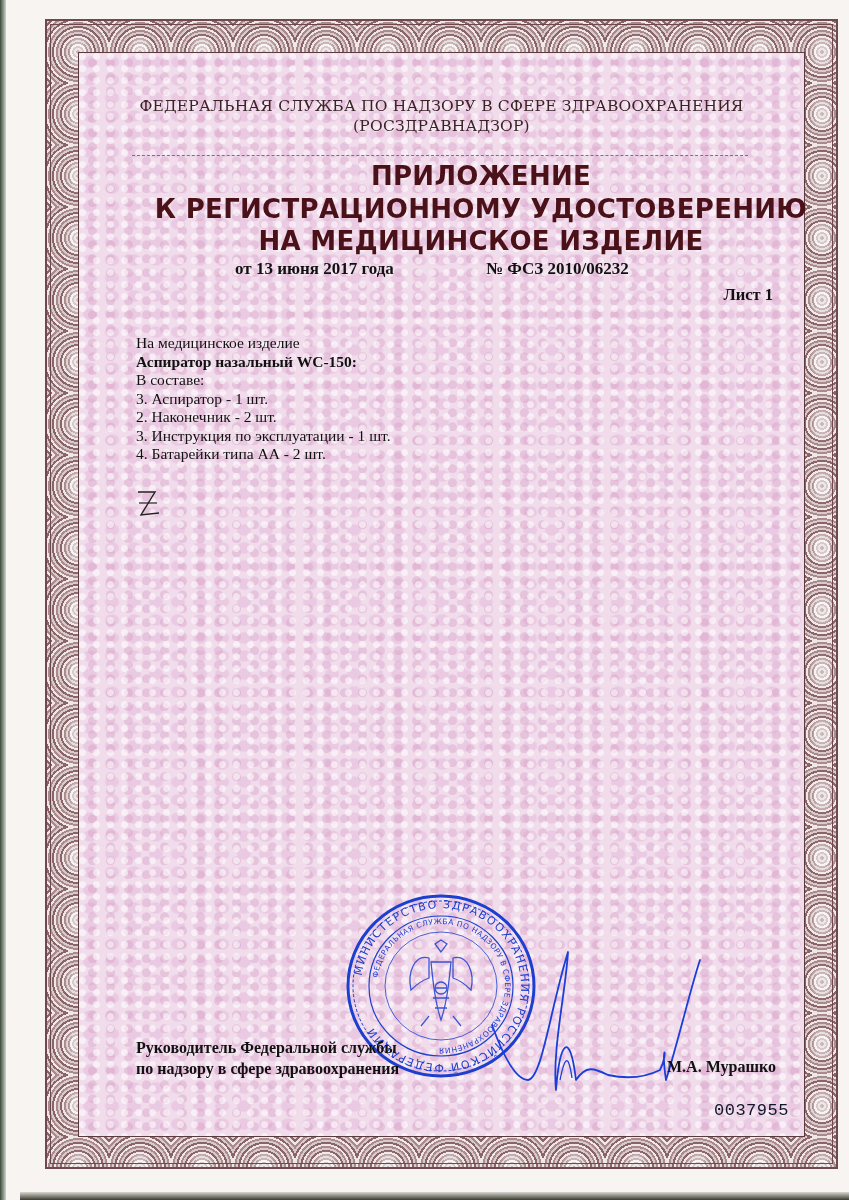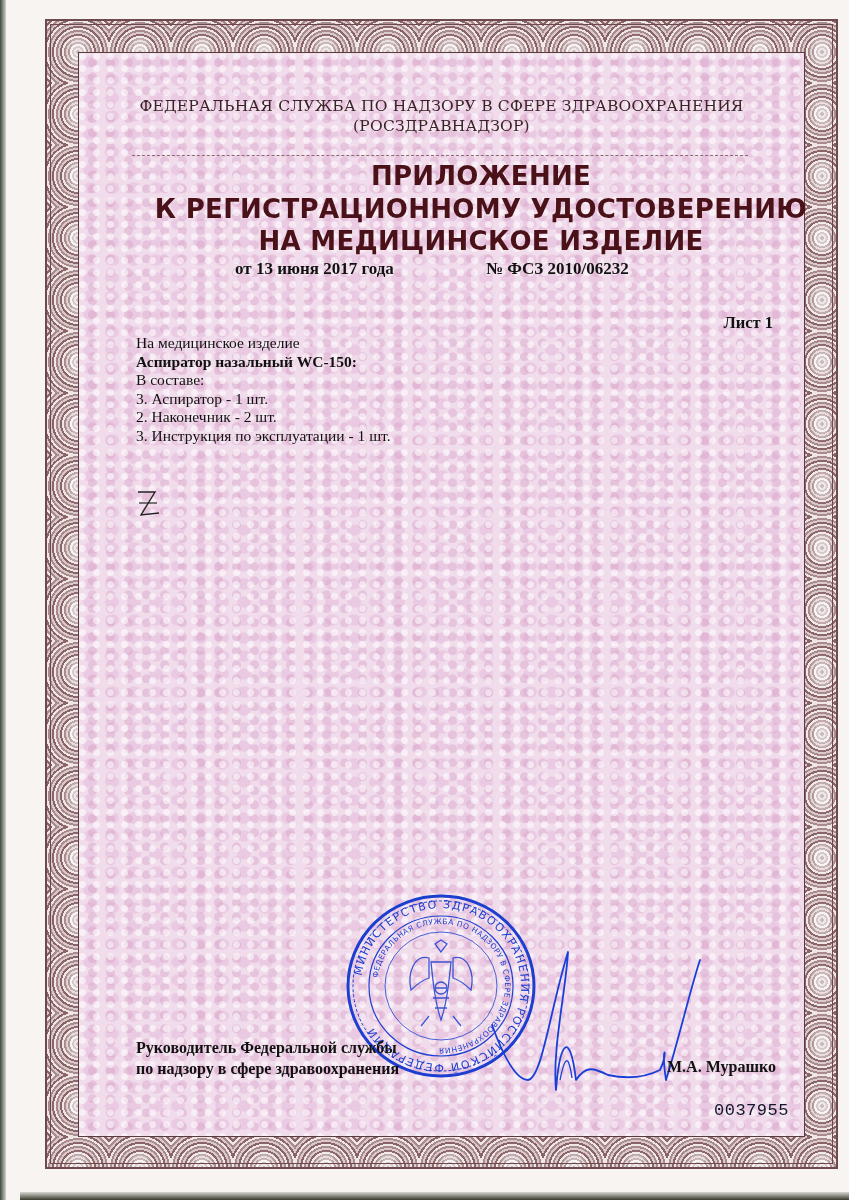--- a/index.html
+++ b/index.html
@@ -63,21 +63,21 @@
     .title.t3 { top: 226px; font-size: 26px; }
 
     .dateline {
       position: absolute; top: 259px; font-family: "Liberation Serif", serif;
       font-weight: bold; font-size: 17px; color: #111;
     }
     .dateline.date { left: 235px; }
     .dateline.num { left: 486px; }
     .sheet {
       position: absolute; top: 285px; right: 76px;
-      font-family: "Liberation Serif", serif; font-weight: bold; font-size: 16.5px; color: #111; margin-top: 28px;
+      font-family: "Liberation Serif", serif; font-weight: bold; font-size: 16.5px; color: #111;
     }
 
     .body-text {
       position: absolute; left: 136px; top: 334px;
       font-family: "Liberation Serif", serif; font-size: 15.5px; line-height: 18.5px; color: #111;
     }
     .body-text .bold { font-weight: bold; }
     .body-text div { white-space: nowrap; }
 
     .initial-mark {
@@ -124,20 +124,21 @@
 <div class="dateline num">№  ФСЗ 2010/06232</div>
 <div class="sheet">Лист  1</div>
 
 <div class="body-text">
   <div>На медицинское изделие</div>
   <div class="bold">Аспиратор назальный WC-150:</div>
   <div>В составе:</div>
   <div>3. Аспиратор - 1 шт.</div>
   <div>2. Наконечник - 2 шт.</div>
   <div>3. Инструкция по эксплуатации - 1 шт.</div>
+  <div>4. Батарейки типа АА - 2 шт.</div>
 </div>
 
 <svg class="initial-mark" viewBox="0 0 30 30">
   <path d="M3 4 L20 4 L6 27 L24 25" stroke="#222" stroke-width="1.4" fill="none"></path>
   <path d="M4 15 L22 15" stroke="#222" stroke-width="1.2" fill="none"></path>
 </svg>
 
 <svg class="stamp" viewBox="0 0 192 188">
   <defs>
     <path id="outerArc" d="M96,94 m-80,0 a80,78 0 1,1 160,0 a80,78 0 1,1 -160,0"></path>

